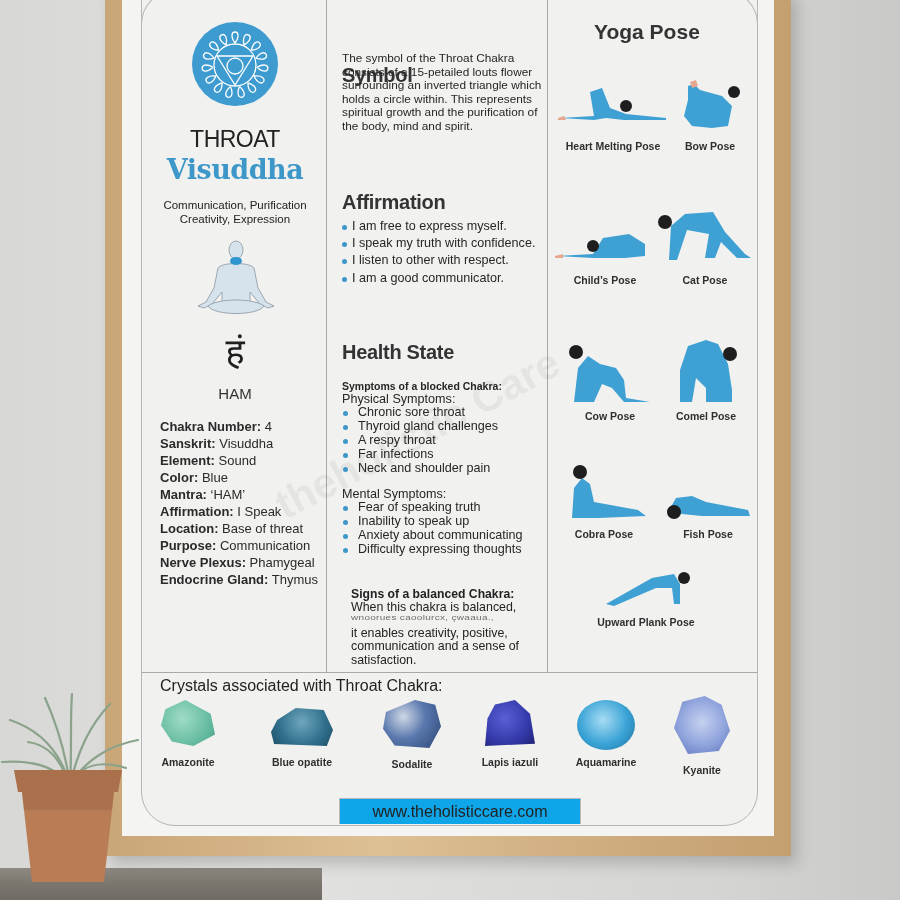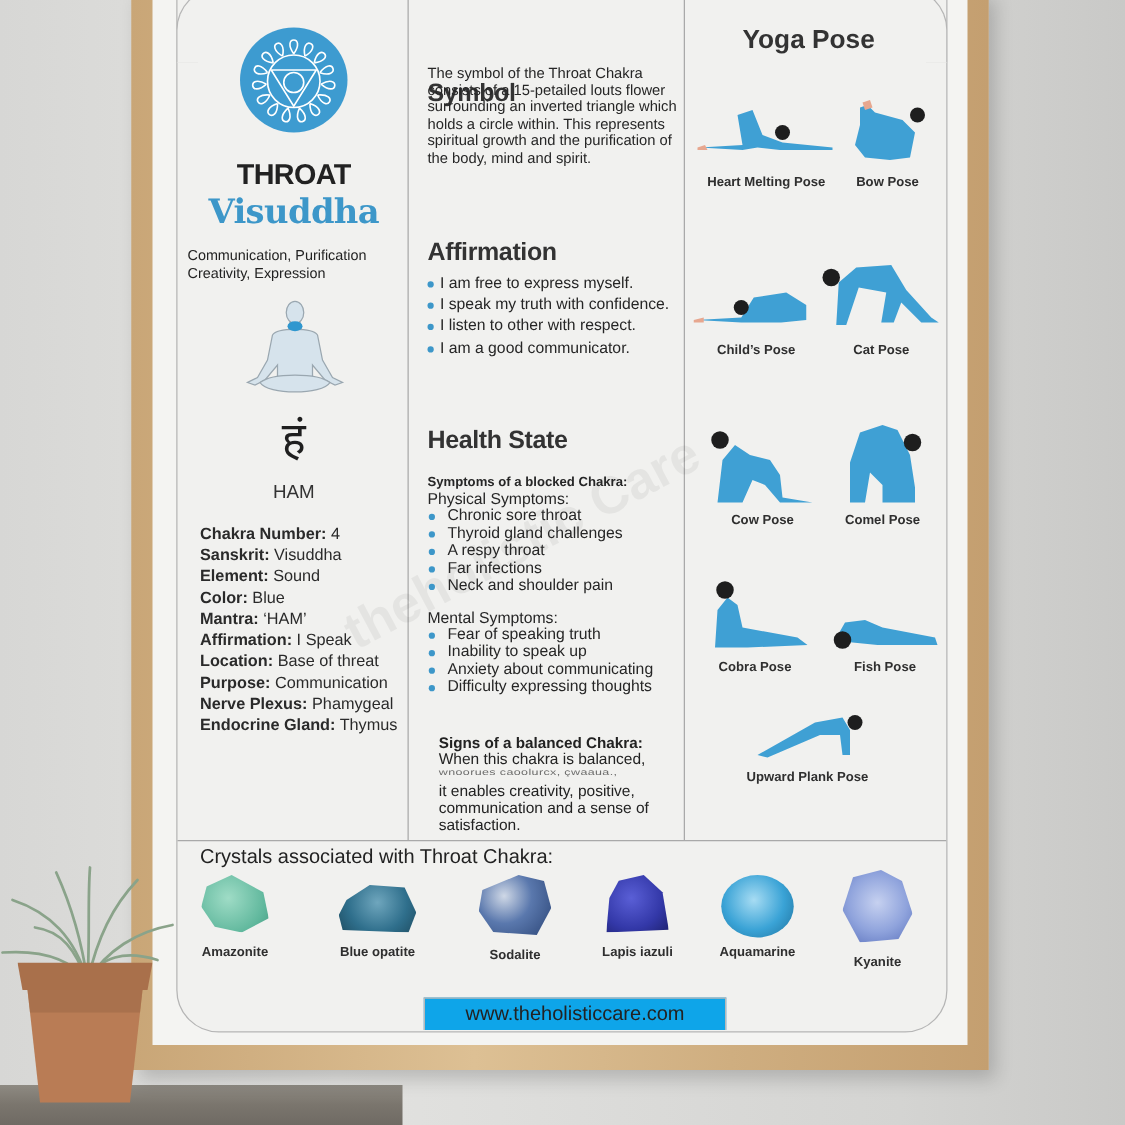--- a/index.html
+++ b/index.html
@@ -39,30 +39,30 @@
   .row-div { position: absolute; left: 142px; width: 615px; top: 672px; height: 1px; background: #a9a9a9; }
 
   
   .chakra-symbol {
     position: absolute; left: 192px; top: 22px; width: 86px; height: 84px;
     border-radius: 50%; background: #3d9bd0;
   }
   .chakra-symbol svg { width: 100%; height: 100%; }
   .title-throat {
     position: absolute; left: 150px; top: 126px; width: 170px; text-align: center;
-    font-size: 23px; font-weight: 700; color: #222; letter-spacing: -0.5px;
+    font-size: 23px; font-weight: 400; color: #222; letter-spacing: -0.5px;
     font-family: "Liberation Sans", sans-serif;
   }
   .title-sanskrit {
     position: absolute; left: 150px; top: 154px; width: 170px; text-align: center;
     font-family: "DejaVu Serif", serif; font-size: 27px; font-weight: 700; color: #3d97c9;
     letter-spacing: -0.5px;
   }
   .qualities {
-    position: absolute; left: 150px; top: 198px; width: 170px; 
+    position: absolute; left: 150px; top: 198px; width: 170px; text-align: center;
     font-size: 11.5px; line-height: 14px; color: #222;
   }
   .meditator { position: absolute; left: 188px; top: 240px; width: 96px; height: 84px; }
   .bija {
     position: absolute; left: 200px; top: 334px; width: 70px; text-align: center;
     font-size: 36px; color: #1f1f1f; font-family: "DejaVu Sans", sans-serif; line-height: 1;
   }
   .bija-latin {
     position: absolute; left: 200px; top: 385px; width: 70px; text-align: center;
     font-size: 15px; color: #333;

